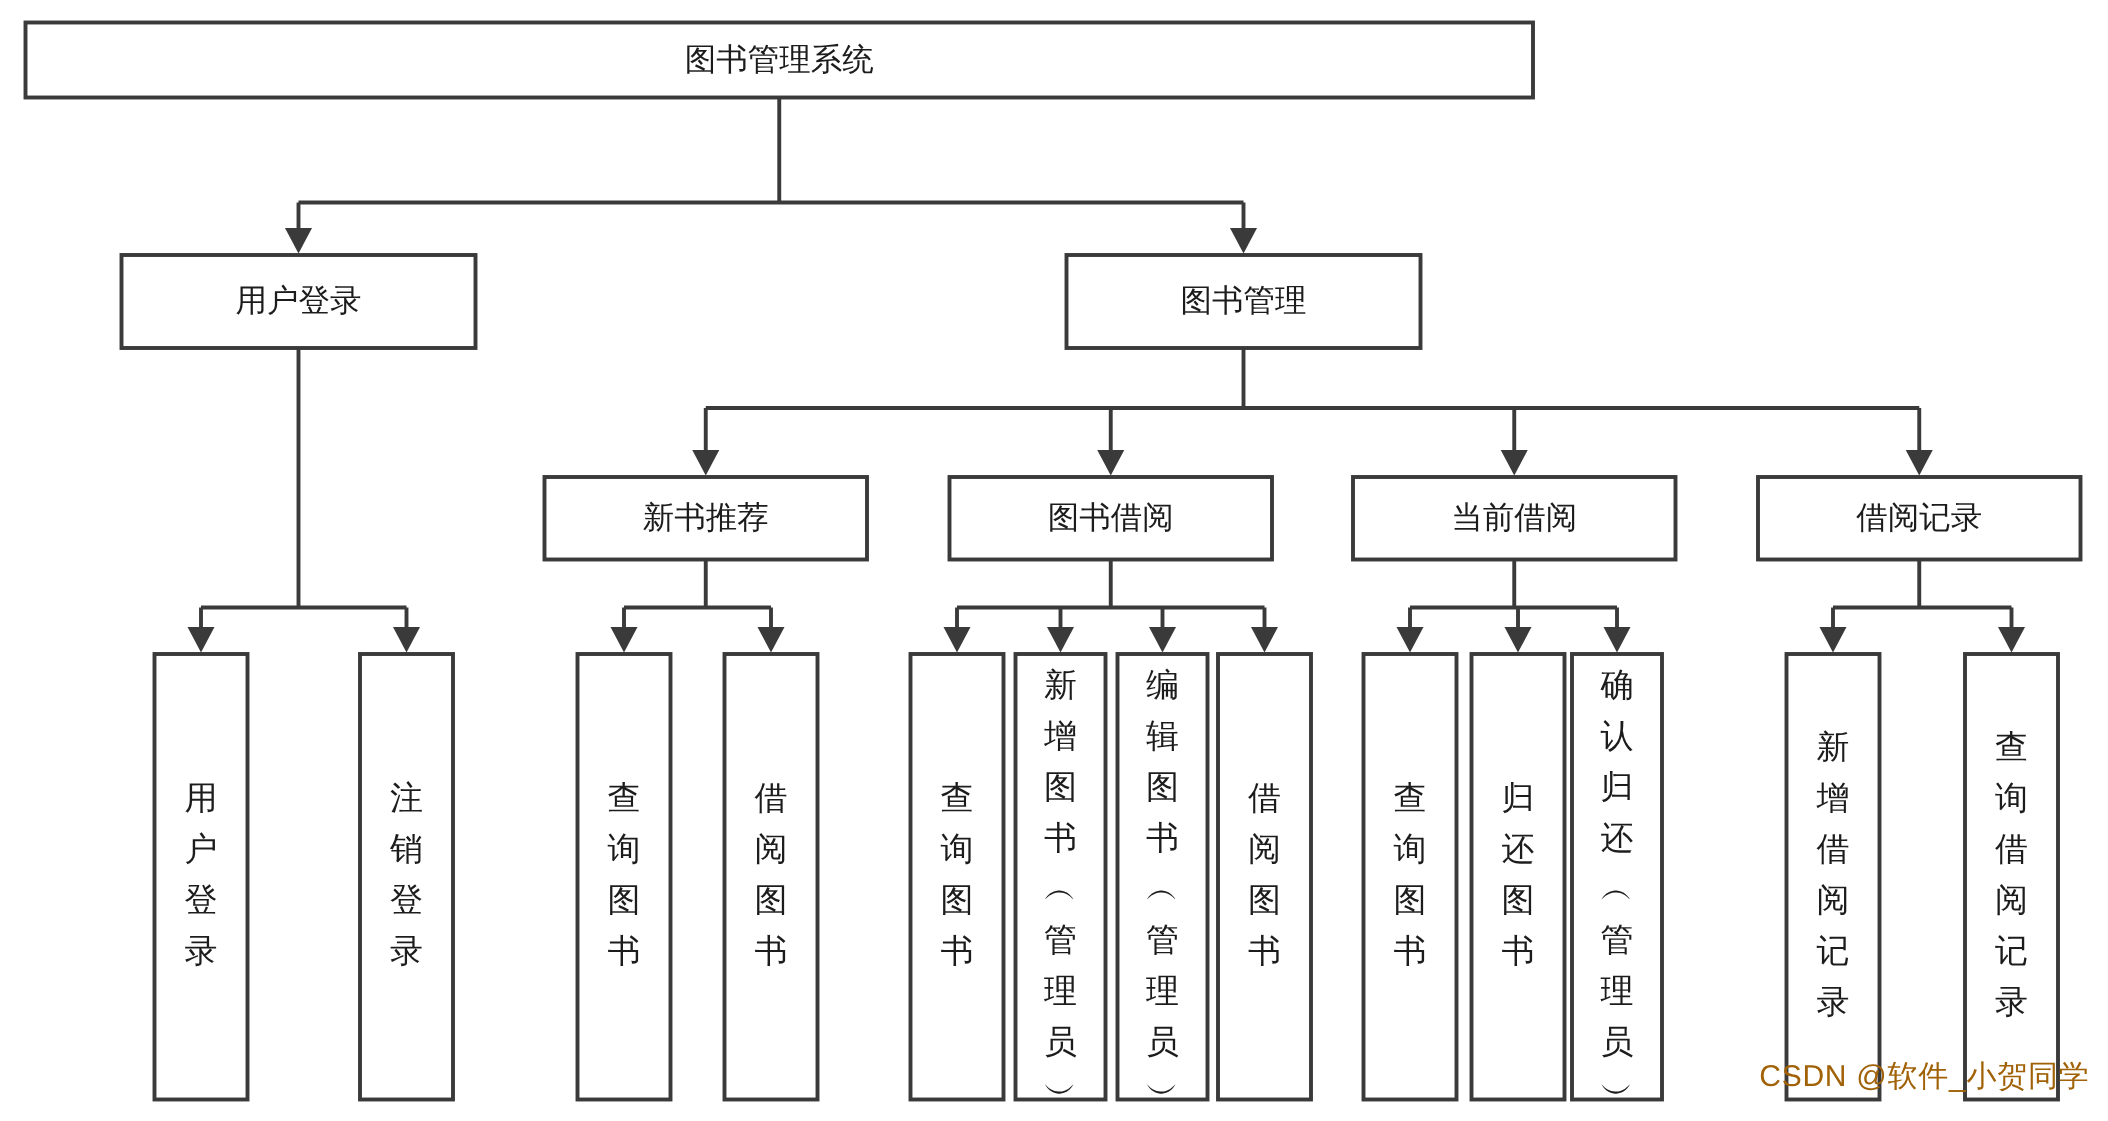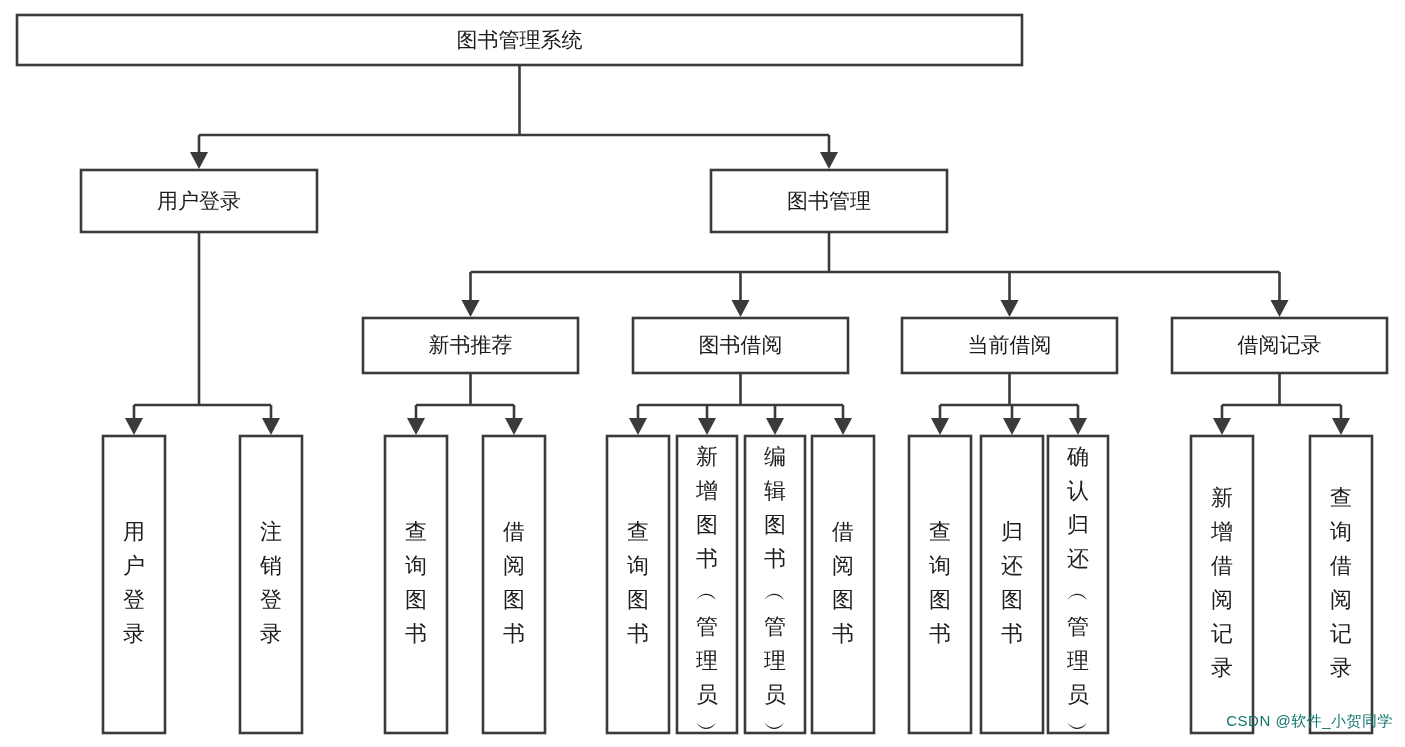--- a/index.html
+++ b/index.html
@@ -58,22 +58,22 @@
     font-size: 22px;
     fill: #1c1c1c;
     text-anchor: middle;
     dominant-baseline: middle;
   }
   .watermark {
     position: absolute;
     right: 12px;
     bottom: 6px;
     font-family: "Liberation Sans", "DejaVu Sans", sans-serif;
-    font-size: 15px;
-    color: #0f766e;
+    font-size: 20px;
+    color: #a16207;
     letter-spacing: 0.5px;
     white-space: nowrap;
     pointer-events: none;
   }
 </style>
 </head>
 <body>
 
 <div id="diagram-root">
   <svg class="tree" viewBox="0 0 1405 747">

